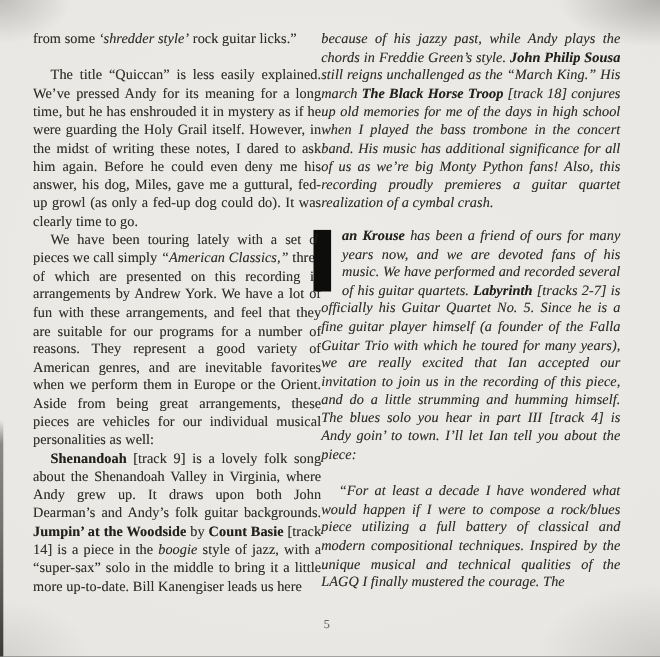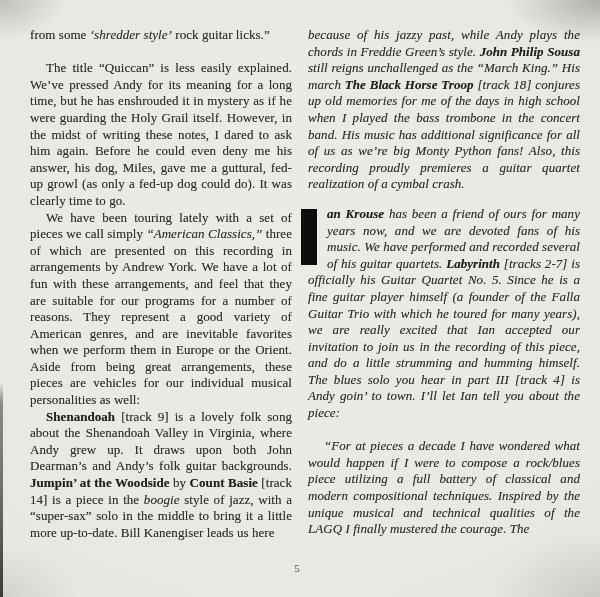--- a/index.html
+++ b/index.html
@@ -15,21 +15,20 @@
       radial-gradient(130px 60px at 100% 0%, rgba(30,30,28,0.28), rgba(30,30,28,0) 72%),
       radial-gradient(150px 90px at 100% 100%, rgba(30,30,28,0.14), rgba(30,30,28,0) 75%),
       radial-gradient(110px 70px at 0% 100%, rgba(30,30,28,0.10), rgba(30,30,28,0) 75%),
       radial-gradient(140% 120% at 48% 42%, #edebe7 0%, #e9e7e3 55%, #e1dfda 84%, #d8d6d1 100%);
   }
   .columns {
     position: absolute;
     top: 27px;
     left: 30px;
     display: flex;
-    gap: 16px;
   }
   .col {
     font-size: 13px;
     line-height: 16.6px;
     text-align: justify;
     letter-spacing: 0.05px;
     text-shadow: 0 0 0.6px rgba(49,47,41,0.45);
   }
   .col-left  { width: 262px; }
   .col-right { width: 272px; font-style: italic; }
@@ -78,18 +77,18 @@
   <div class="columns">
     <div class="col col-left" id="col-left">
         <p class="para"><span>from some </span><span class="run-i">‘shredder style’</span><span> rock guitar licks.”</span></p>
         <p class="para indent gap-full"><span>The title “Quiccan” is less easily explained. We’ve pressed Andy for its meaning for a long time, but he has enshrouded it in mystery as if he were guarding the Holy Grail itself. However, in the midst of writing these notes, I dared to ask him again. Before he could even deny me his answer, his dog, Miles, gave me a guttural, fed-up growl (as only a fed-up dog could do). It was clearly time to go.</span></p>
         <p class="para indent"><span>We have been touring lately with a set of pieces we call simply </span><span class="run-i">“American Classics,”</span><span> three of which are presented on this recording in arrangements by Andrew York. We have a lot of fun with these arrangements, and feel that they are suitable for our programs for a number of reasons. They represent a good variety of American genres, and are inevitable favorites when we perform them in Europe or the Orient. Aside from being great arrangements, these pieces are vehicles for our individual musical personalities as well:</span></p>
         <p class="para indent"><span class="run-b">Shenandoah</span><span> [track 9] is a lovely folk song about the Shenandoah Valley in Virginia, where Andy grew up. It draws upon both John Dearman’s and Andy’s folk guitar backgrounds. </span><span class="run-b">Jumpin’ at the Woodside</span><span> by </span><span class="run-b">Count Basie</span><span> [track 14] is a piece in the </span><span class="run-i">boogie</span><span> style of jazz, with a “super-sax” solo in the middle to bring it a little more up-to-date. Bill Kanengiser leads us here</span></p>
       </div>
     <div class="col col-right" id="col-right">
         <p class="para"><span>because of his jazzy past, while Andy plays the chords in Freddie Green’s style. </span><span class="run-b">John Philip Sousa</span><span> still reigns unchallenged as the “March King.” His march </span><span class="run-b">The Black Horse Troop</span><span> [track 18] conjures up old memories for me of the days in high school when I played the bass trombone in the concert band. His music has additional significance for all of us as we’re big Monty Python fans! Also, this recording proudly premieres a guitar quartet realization of a cymbal crash.</span></p>
         <p class="para gap-half"><span class="dropcap">I</span><span class="run-b">an Krouse</span><span> has been a friend of ours for many years now, and we are devoted fans of his music. We have performed and recorded several of his guitar quartets. </span><span class="run-b">Labyrinth</span><span> [tracks 2-7] is officially his Guitar Quartet No. 5. Since he is a fine guitar player himself (a founder of the Falla Guitar Trio with which he toured for many years), we are really excited that Ian accepted our invitation to join us in the recording of this piece, and do a little strumming and humming himself. The blues solo you hear in part III [track 4] is Andy goin’ to town. I’ll let Ian tell you about the piece:</span></p>
-        <p class="para indent gap-full"><span>“For at pieces a decade I have wondered what would happen if I were to compose a rock/blues piece utilizing a full battery of classical and modern compositional techniques. Inspired by the unique musical and technical qualities of the LAGQ I finally mustered the courage. The</span></p>
+        <p class="para indent gap-full"><span>“For at least a decade I have wondered what would happen if I were to compose a rock/blues piece utilizing a full battery of classical and modern compositional techniques. Inspired by the unique musical and technical qualities of the LAGQ I finally mustered the courage. The</span></p>
       </div>
   </div>
   <div class="page-number">5</div>
   <div class="edge-strip"></div>
 </div>
 
 </body></html>

